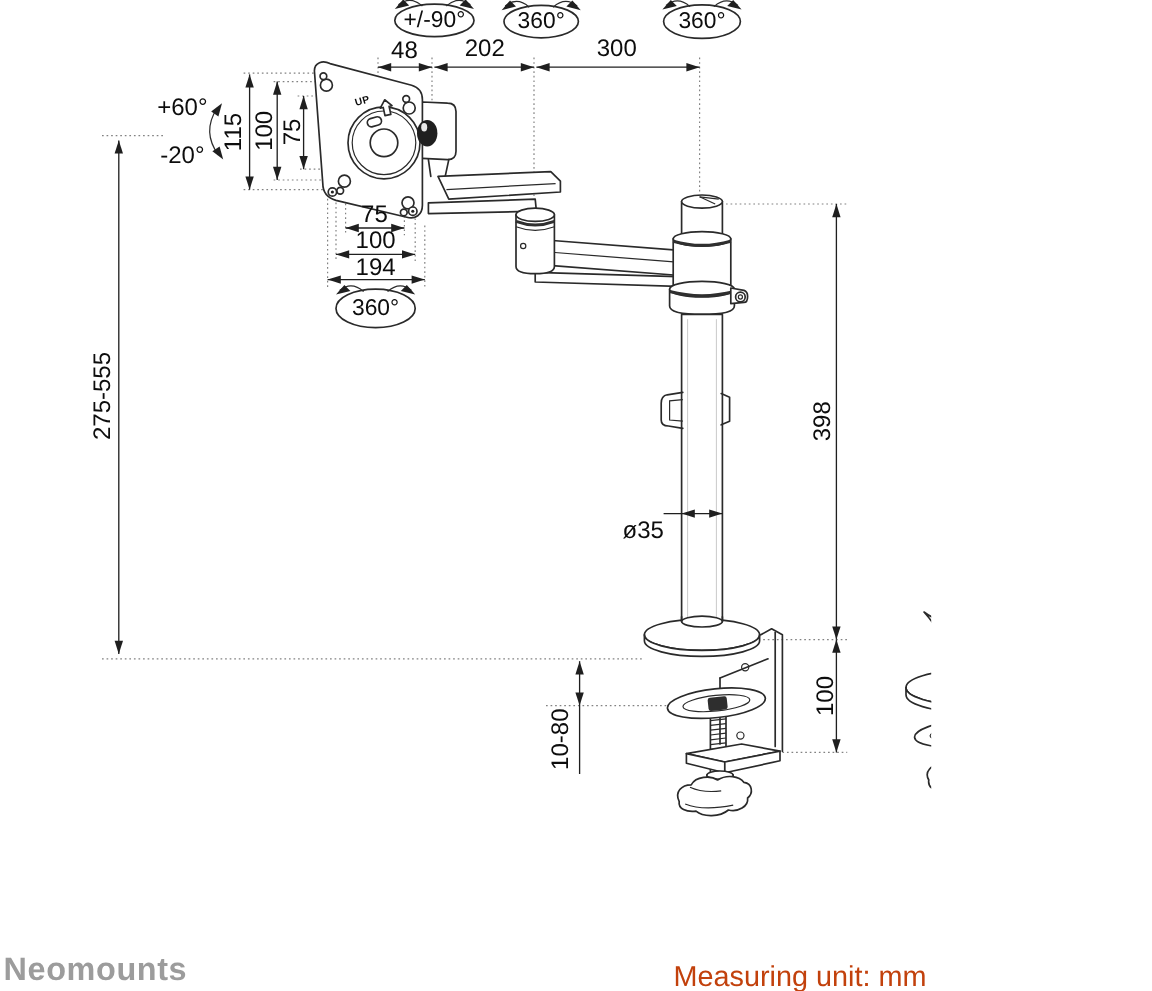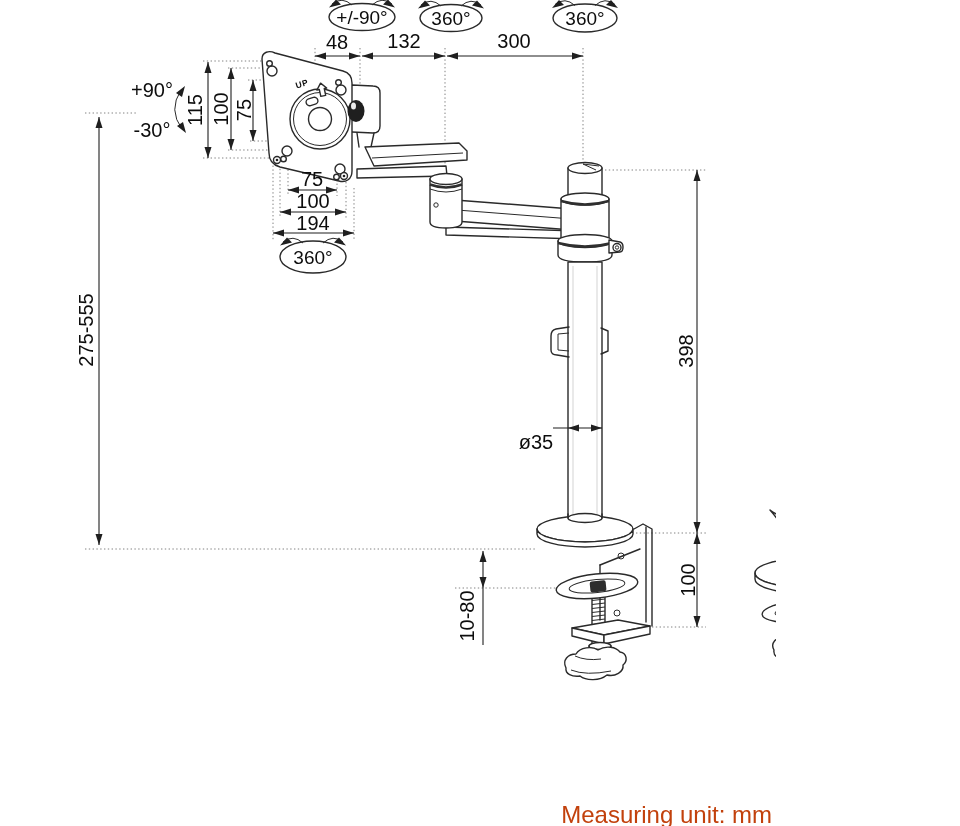--- a/index.html
+++ b/index.html
@@ -319,38 +319,39 @@
     <polygon class="ah" points="879,615 875.5,604 882.5,604"></polygon>
   </g>
 </svg>
 
 <div class="lbl oval-lbl" style="left:362px;top:17px">+/-90°</div>
 <div class="lbl oval-lbl" style="left:451px;top:18px">360°</div>
 <div class="lbl oval-lbl" style="left:585px;top:18px">360°</div>
 <div class="lbl oval-lbl" style="left:313px;top:257px">360°</div>
 
 <div class="lbl" style="left:337px;top:42px">48</div>
-<div class="lbl" style="left:404px;top:41px">132</div>
+<div class="lbl" style="left:404px;top:41px">202</div>
 <div class="lbl" style="left:514px;top:41px">300</div>
 
-<div class="lbl" style="left:152px;top:90px">+90°</div>
-<div class="lbl" style="left:152px;top:130px">-30°</div>
+<div class="lbl" style="left:152px;top:90px">+60°</div>
+<div class="lbl" style="left:152px;top:130px">-20°</div>
 
 <div class="lbl rot" style="left:195px;top:110px">115</div>
 <div class="lbl rot" style="left:221px;top:109px">100</div>
 <div class="lbl rot" style="left:244px;top:110px">75</div>
 
 <div class="lbl" style="left:312px;top:179px">75</div>
 <div class="lbl" style="left:313px;top:201px">100</div>
 <div class="lbl" style="left:313px;top:223px">194</div>
 
 <div class="lbl rot" style="left:86px;top:330px">275-555</div>
 <div class="lbl rot" style="left:686px;top:351px">398</div>
 <div class="lbl" style="left:536px;top:442px">ø35</div>
 <div class="lbl rot" style="left:688px;top:580px">100</div>
 <div class="lbl rot" style="left:467px;top:616px">10-80</div>
 <div class="lbl rot" style="left:864px;top:641px">10-40</div>
 
 <div class="lbl up-lbl" style="left:302px;top:84px">UP</div>
 
+<div class="brand">Neomounts</div>
 <div class="unit">Measuring unit: mm</div>
 
 </div>
 
 </body></html>

